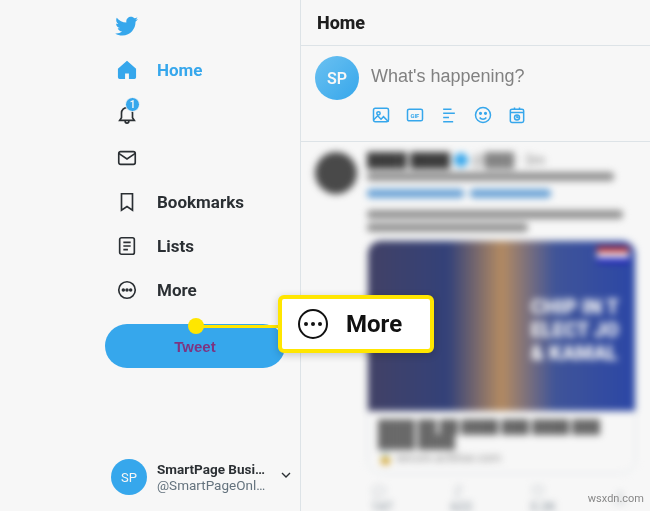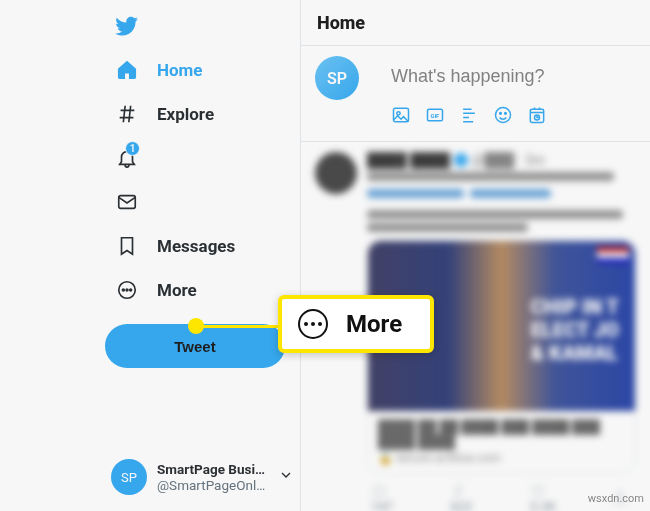--- a/index.html
+++ b/index.html
@@ -57,21 +57,21 @@
       font-size: 10px;
       border-radius: 999px;
       min-width: 15px; height: 15px;
       display: flex; align-items: center; justify-content: center;
       border: 1.5px solid #fff;
       font-weight: 600;
     }
     .tweet-btn {
       margin: 12px 10px 0 0;
       background: #1da1f2;
-      color: #000000;
+      color: #701a75;
       border: none;
       border-radius: 999px;
       height: 44px;
       font-size: 15px;
       font-weight: 700;
       cursor: pointer;
       width: 180px;
     }
     .account-row {
       margin-top: auto;
@@ -117,21 +117,21 @@
     .compose-avatar {
       width: 44px; height: 44px;
       border-radius: 50%;
       background: linear-gradient(135deg,#5bc0f8,#1da1f2);
       color: #fff;
       display: flex; align-items: center; justify-content: center;
       font-size: 16px;
       font-weight: 600;
       flex-shrink: 0;
     }
-    .compose-body { flex: 1; margin-left: 20px; }
+    .compose-body { flex: 1; }
     .compose-input {
       border: none;
       font-size: 18px;
       color: #5b7083;
       padding: 10px 0;
       width: 100%;
       outline: none;
       background: transparent;
     }
     .compose-icons {
@@ -236,56 +236,57 @@
 
     <div class="nav-item active">
       <span class="icon home-fill">
         <svg viewBox="0 0 24 24">
             <path d="M3 11 12 3l9 8v9a1 1 0 0 1-1 1h-5v-6h-6v6H4a1 1 0 0 1-1-1z"></path>
           </svg>
       </span>
       <span>Home</span>
     </div>
 
+
+    <div class="nav-item">
+      <span class="icon badge-wrap">
+        <svg viewBox="0 0 24 24">
+            <path d="M18 16v-5a6 6 0 1 0-12 0v5l-2 3h16zM10 20a2 2 0 0 0 4 0"></path>
+          </svg>
+        <span class="badge">1</span>
+      </span>
+    </div>
+
     <div class="nav-item">
       <span class="icon">
         <svg viewBox="0 0 24 24">
-            <path d="M5 8h15M4 16h15M10 3l-2 18M16 3l-2 18"></path>
-          </svg>
-      </span>
-      <span>Explore</span>
-    </div>
-
-    <div class="nav-item">
-      <span class="icon badge-wrap">
-        <svg viewBox="0 0 24 24">
-            <path d="M18 16v-5a6 6 0 1 0-12 0v5l-2 3h16zM10 20a2 2 0 0 0 4 0"></path>
-          </svg>
-        <span class="badge">1</span>
+            <rect x="3" y="5" width="18" height="14" rx="2"></rect>
+            <path d="M3 7l9 6 9-6"></path>
+          </svg>
       </span>
     </div>
 
     <div class="nav-item">
       <span class="icon">
         <svg viewBox="0 0 24 24">
-            <rect x="3" y="5" width="18" height="14" rx="2"></rect>
-            <path d="M3 7l9 6 9-6"></path>
-          </svg>
-      </span>
+            <path d="M6 3h12v18l-6-4-6 4z"></path>
+          </svg>
+      </span>
+      <span>Bookmarks</span>
     </div>
 
     <div class="nav-item">
       <span class="icon">
         <svg viewBox="0 0 24 24">
-            <path d="M6 3h12v18l-6-4-6 4z"></path>
-          </svg>
-      </span>
-      <span>Messages</span>
-    </div>
-
+            <rect x="4" y="3" width="16" height="18" rx="2"></rect>
+            <path d="M8 8h8M8 12h8M8 16h5"></path>
+          </svg>
+      </span>
+      <span>Lists</span>
+    </div>
 
 
     <div class="nav-item">
       <span class="icon">
         <svg viewBox="0 0 24 24">
             <circle cx="12" cy="12" r="9"></circle>
             <circle cx="8" cy="12" r="1" fill="currentColor"></circle>
             <circle cx="12" cy="12" r="1" fill="currentColor"></circle>
             <circle cx="16" cy="12" r="1" fill="currentColor"></circle>
           </svg>

